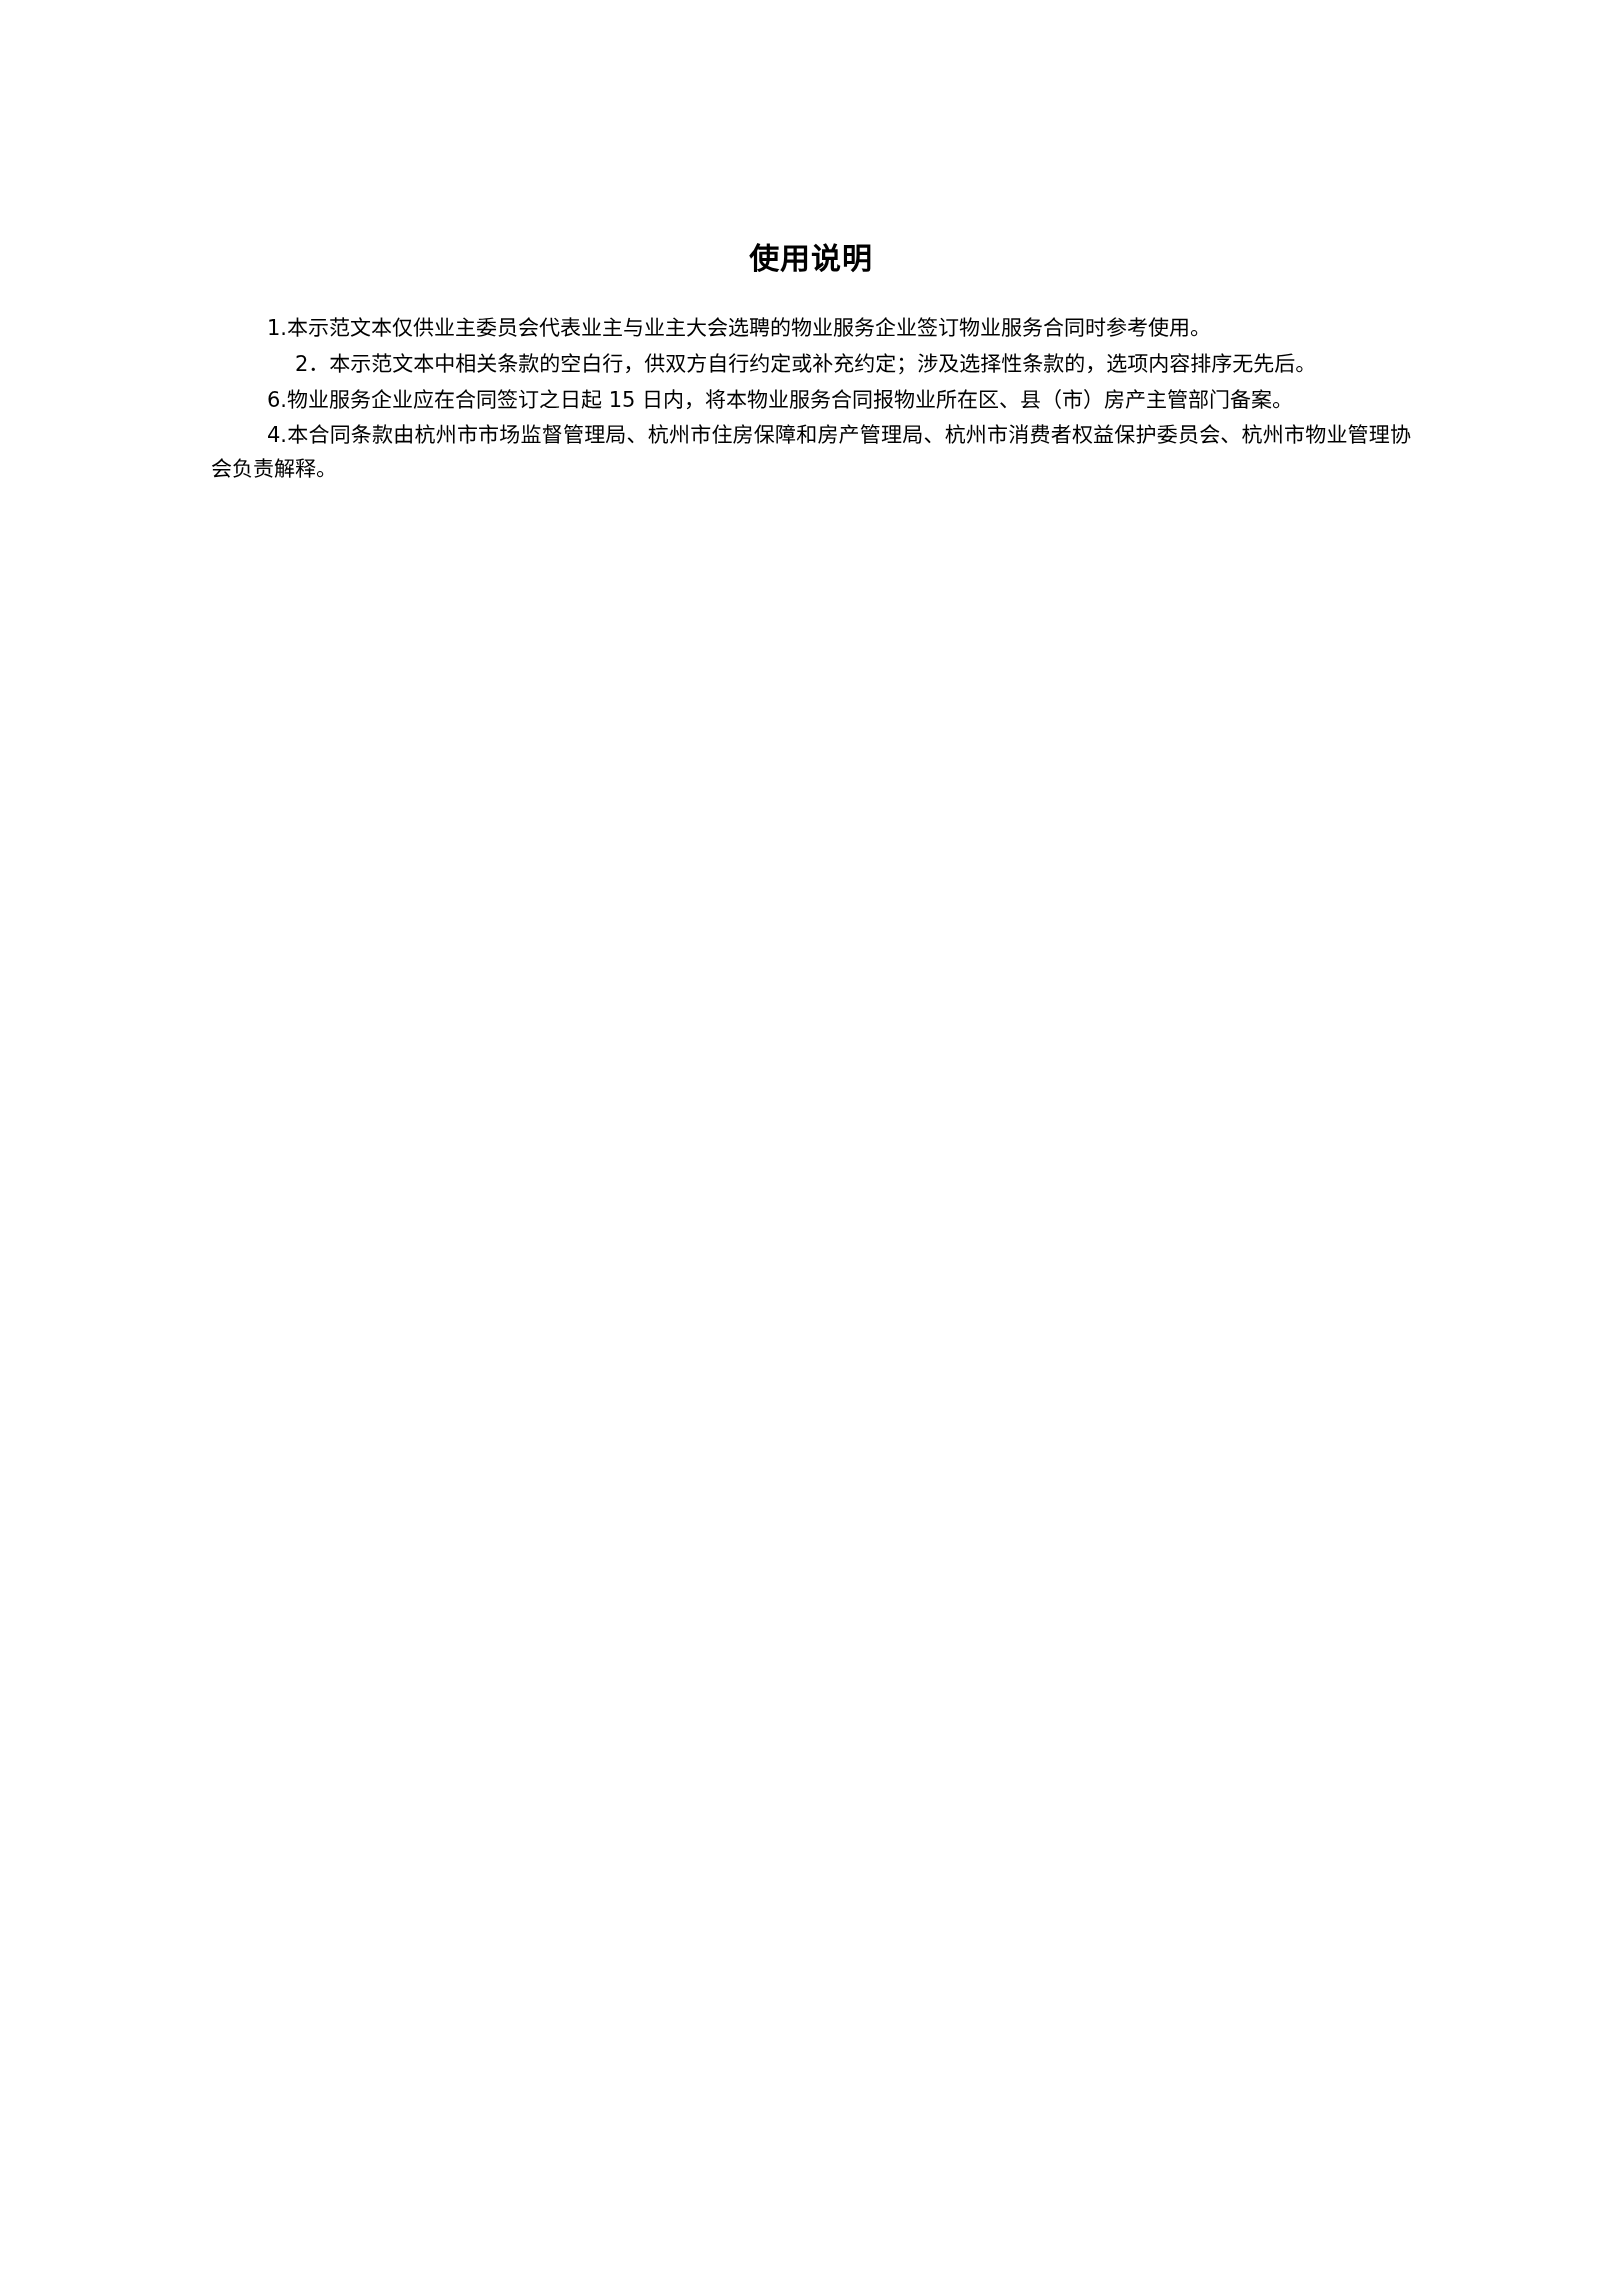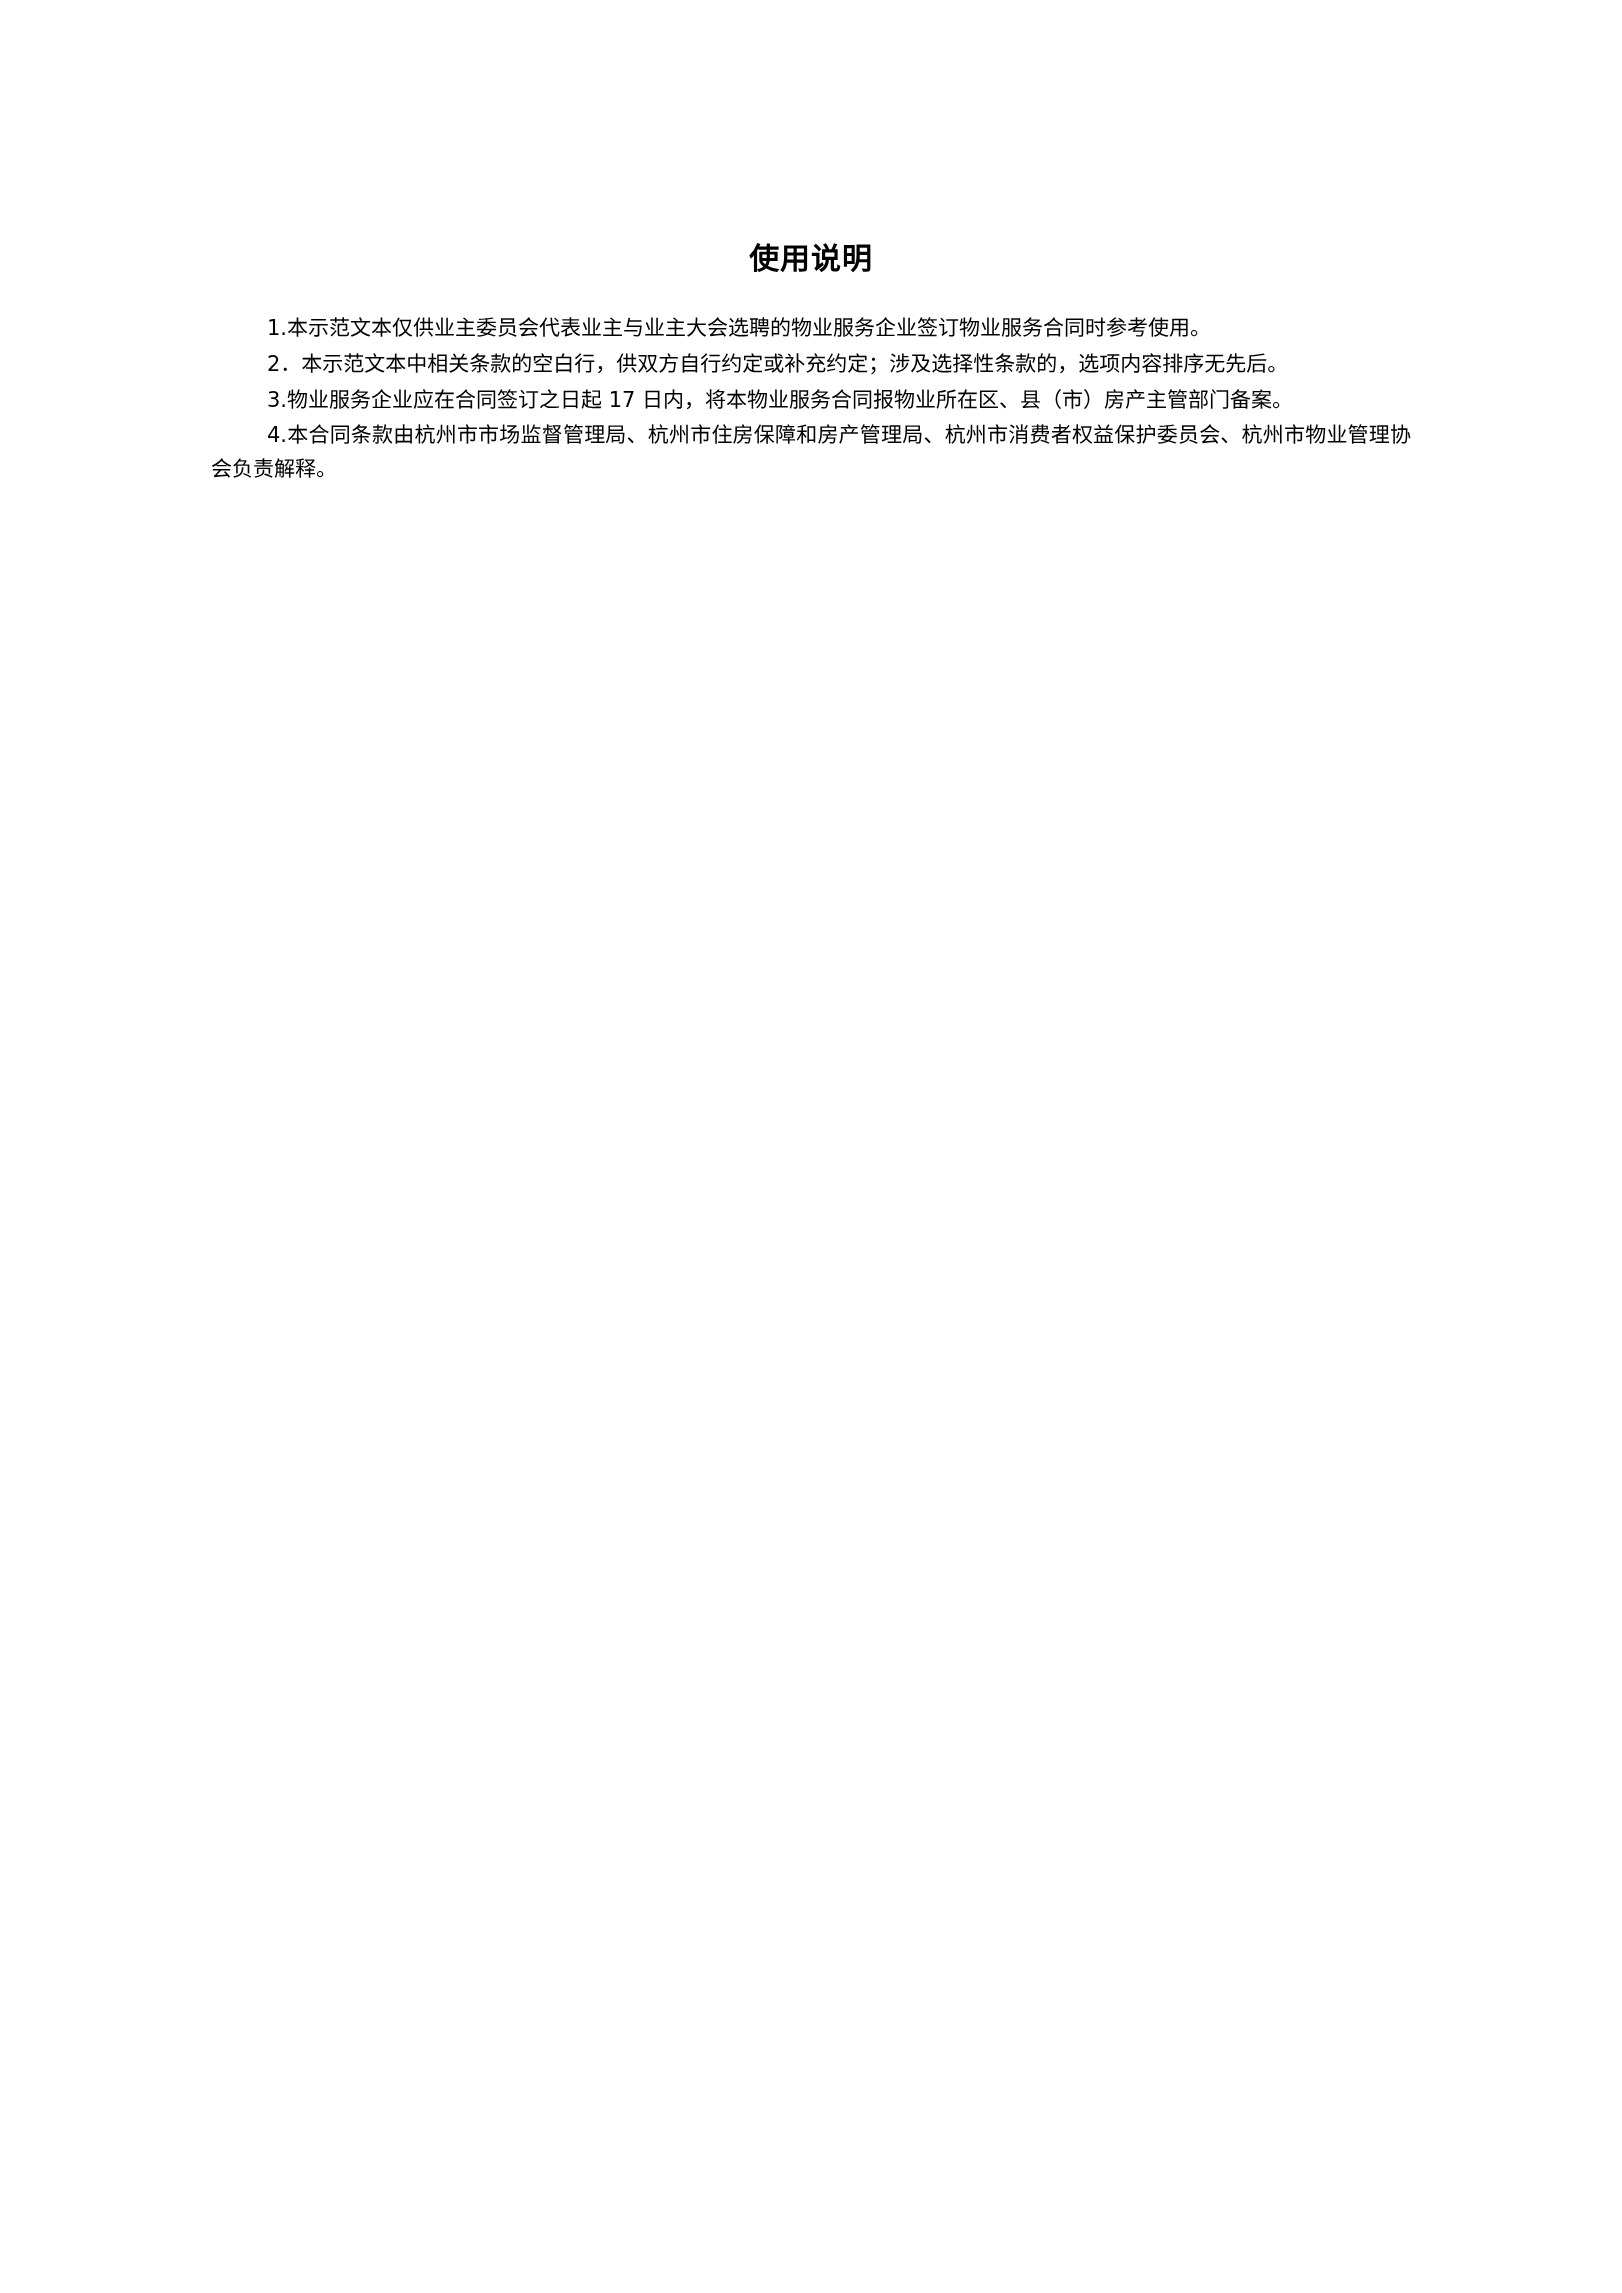--- a/index.html
+++ b/index.html
@@ -40,33 +40,34 @@
   .para {
     font-size: 21px;
     line-height: 1.62;
     margin: 0 0 1.8px 0;
     text-align: justify;
     text-justify: inter-ideograph;
     text-indent: 56px;
   }
   .para.spaced {
     text-indent: 56px;
+    margin-left: 28px;
   }
 </style>
 </head>
 <body>
 
 <div class="page">
   <div class="content">
 
     <h1 class="doc-title">使用说明</h1>
 
     <p class="para">1.本示范文本仅供业主委员会代表业主与业主大会选聘的物业服务企业签订物业服务合同时参考使用。</p>
 
     <p class="para spaced">2．本示范文本中相关条款的空白行，供双方自行约定或补充约定；涉及选择性条款的，选项内容排序无先后。</p>
 
-    <p class="para">3.物业服务企业应在合同签订之日起 17 日内，将本物业服务合同报物业所在区、县（市）房产主管部门备案。</p>
+    <p class="para">6.物业服务企业应在合同签订之日起 15 日内，将本物业服务合同报物业所在区、县（市）房产主管部门备案。</p>
 
     <p class="para">4.本合同条款由杭州市市场监督管理局、杭州市住房保障和房产管理局、杭州市消费者权益保护委员会、杭州市物业管理协会负责解释。</p>
 
   </div>
 </div>
 
 
 </body></html>

